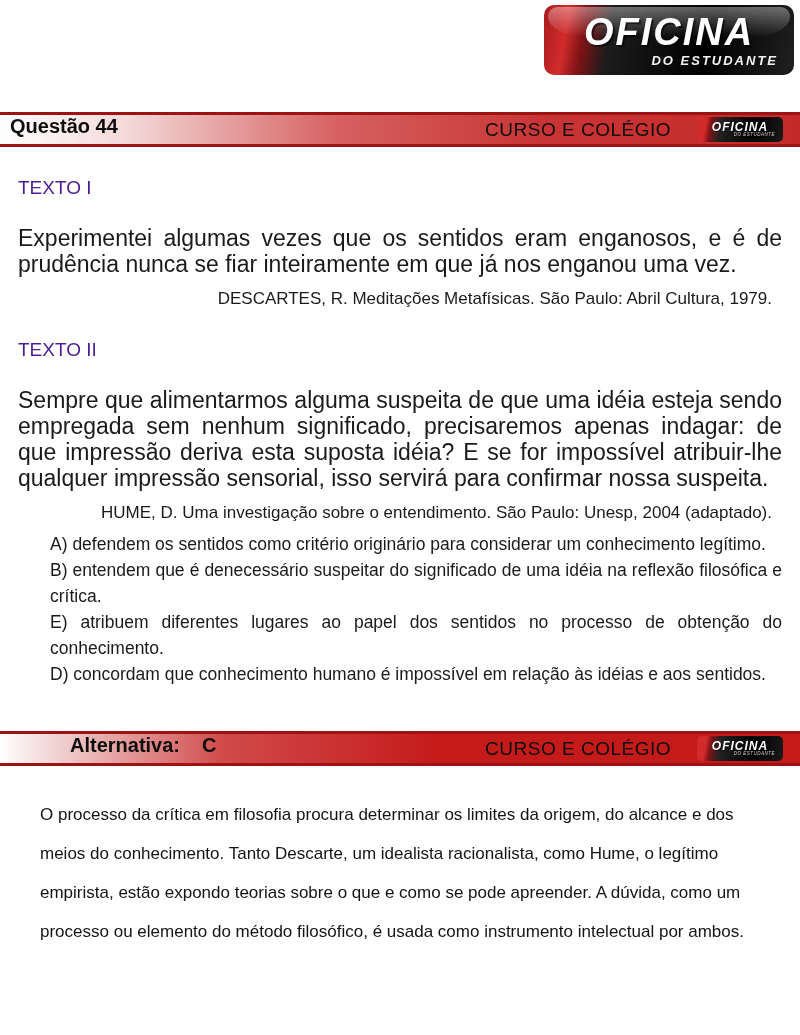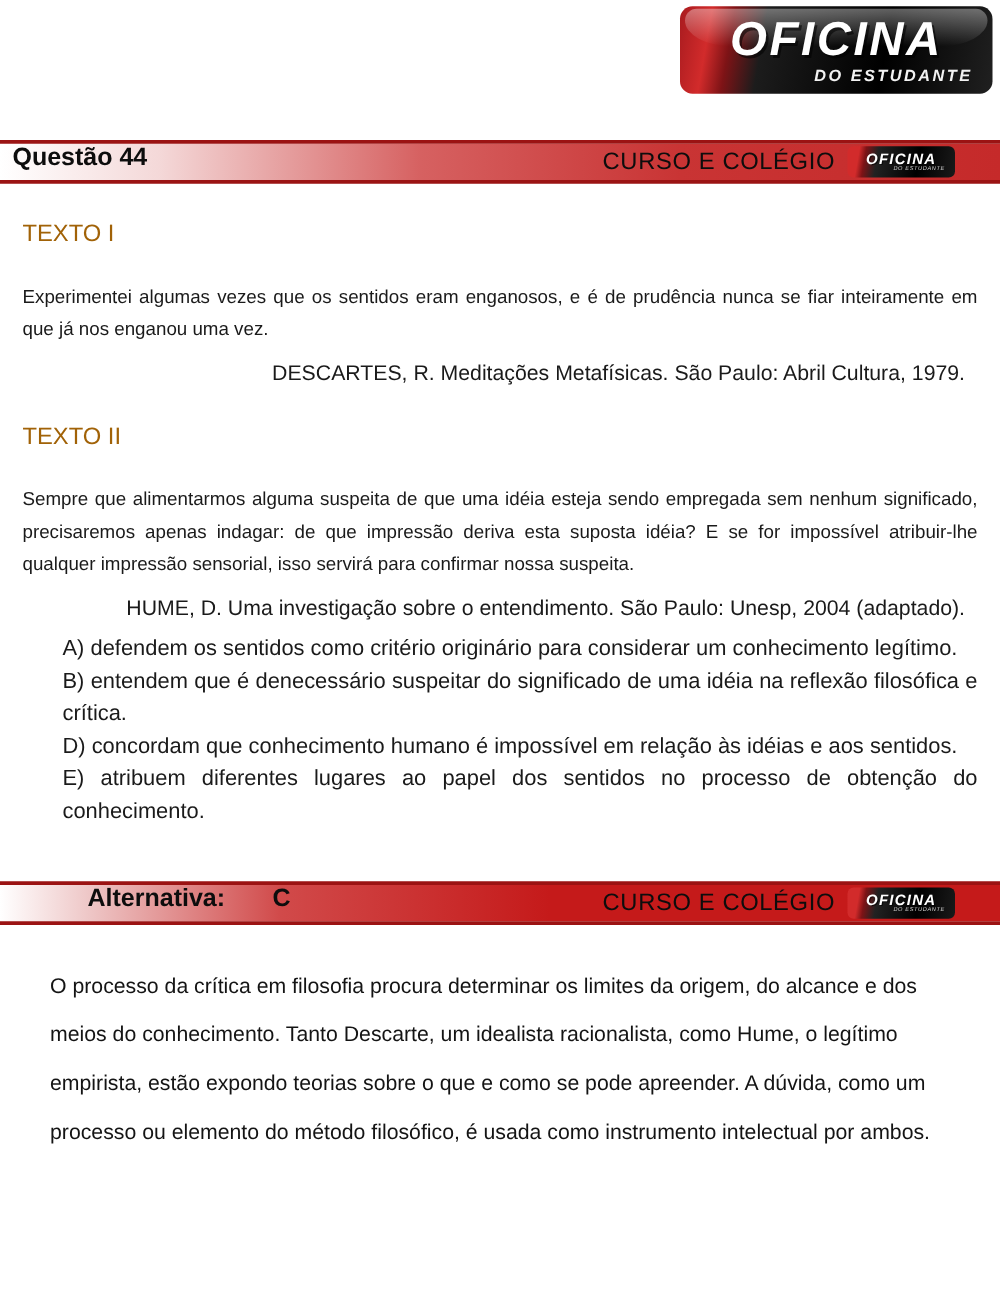--- a/index.html
+++ b/index.html
@@ -48,24 +48,24 @@
   .bar-question {
     background: linear-gradient(to right,
       #ffffff 0%, #f4d8d8 16%, #d66161 42%, #c93434 68%, var(--bar-red, #c52a2a) 100%);
   }
   .bar-answer {
     background: linear-gradient(to right,
       #ffffff 0%, #eec6c6 9%, #d14a4a 28%, var(--bar-red2, #c51a1a) 55%, var(--bar-red2, #c51a1a) 100%);
   }
   .bar-left { display: flex; align-items: baseline; }
   .bar-question .bar-left { padding-left: 10px; }
-  .bar-answer  .bar-left { padding-left: 70px; gap: 16px; }
+  .bar-answer  .bar-left { padding-left: 70px; }
   .bar-label { font-size: 20px; font-weight: 700; color: #0d0d0d; }
   .answer-letter { margin-left: 22px; font-size: 20px; font-weight: 700; color: #0d0d0d; }
-  .bar-right { display: flex; align-items: center; gap: 10px; padding-right: 36px; }
+  .bar-right { display: flex; align-items: center; gap: 26px; padding-right: 17px; }
   .brand-text { font-size: 19px; color: #0d0d0d; letter-spacing: .5px; }
 
   .logo-mini {
     width: 86px; height: 25px; border-radius: 5px; overflow: hidden;
     background: linear-gradient(100deg,
       var(--logo-red, #d22b2b) 0%, var(--logo-red, #d22b2b) 11%, #7e1316 17%,
       #222 28%, #000 65%, #1a1a1a 100%);
     display: flex; flex-direction: column; align-items: center; justify-content: center;
     line-height: 1; flex: 0 0 auto;
   }
@@ -73,23 +73,23 @@
     font-size: 12px; font-weight: 900; font-style: italic; color: #fff;
     letter-spacing: 1px; text-shadow: 1px 1px 0 rgba(0,0,0,.6);
   }
   .logo-mini .mini-tagline {
     font-size: 4.5px; font-style: italic; color: #cfcfcf;
     align-self: flex-end; margin-right: 8px; letter-spacing: .5px;
   }
 
   
   .content { padding: 0 18px; }
-  .section-heading { font-size: 19px; font-weight: 400; margin-top: 30px; color: #a16207; }
+  .section-heading { font-size: 19px; font-weight: 400; margin-top: 30px; color: #4c1d95; }
   .para {
-    font-size: 15px; line-height: 26px; margin-top: 26px;
+    font-size: 23px; line-height: 26px; margin-top: 26px;
     text-align: justify; color: #1a1a1a;
   }
   .citation {
     font-size: 17px; text-align: right; margin-top: 12px;
     padding-right: 10px; color: #1a1a1a;
   }
   .stem { margin-top: 16px; }
   .options { margin: 8px 0 0 32px; }
   .option {
     font-size: 17.5px; line-height: 26px; text-align: justify; color: #1a1a1a;
@@ -133,22 +133,22 @@
     <p class="citation">DESCARTES, R. Meditações Metafísicas. São Paulo: Abril Cultura, 1979.</p>
 
     <h2 class="section-heading">TEXTO II</h2>
     <p class="para">Sempre que alimentarmos alguma suspeita de que uma idéia esteja sendo empregada sem nenhum significado, precisaremos apenas indagar: de que impressão deriva esta suposta idéia? E se for impossível atribuir-lhe qualquer impressão sensorial, isso servirá para confirmar nossa suspeita.</p>
     <p class="citation">HUME, D. Uma investigação sobre o entendimento. São Paulo: Unesp, 2004 (adaptado).</p>
 
 
     <div class="options">
       <p class="option"><span>A)</span> <span>defendem os sentidos como critério originário para considerar um conhecimento legítimo.</span></p>
       <p class="option"><span>B)</span> <span>entendem que é denecessário suspeitar do significado de uma idéia na reflexão filosófica e crítica.</span></p>
+      <p class="option"><span>E)</span> <span>atribuem diferentes lugares ao papel dos sentidos no processo de obtenção do conhecimento.</span></p>
       <p class="option"><span>D)</span> <span>concordam que conhecimento humano é impossível em relação às idéias e aos sentidos.</span></p>
-      <p class="option"><span>E)</span> <span>atribuem diferentes lugares ao papel dos sentidos no processo de obtenção do conhecimento.</span></p>
     </div>
 
   </main>
 
   <div class="spacer-before-answer"></div>
 
   <div class="bar bar-answer">
     <span class="bar-left">
       <span class="bar-label">Alternativa:</span>
       <span class="answer-letter">C</span>

